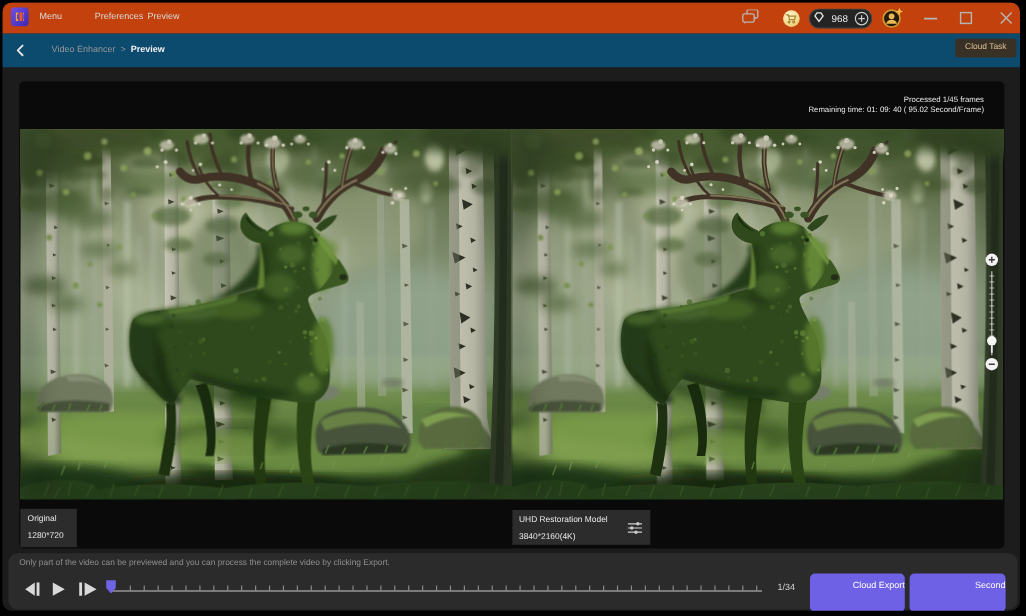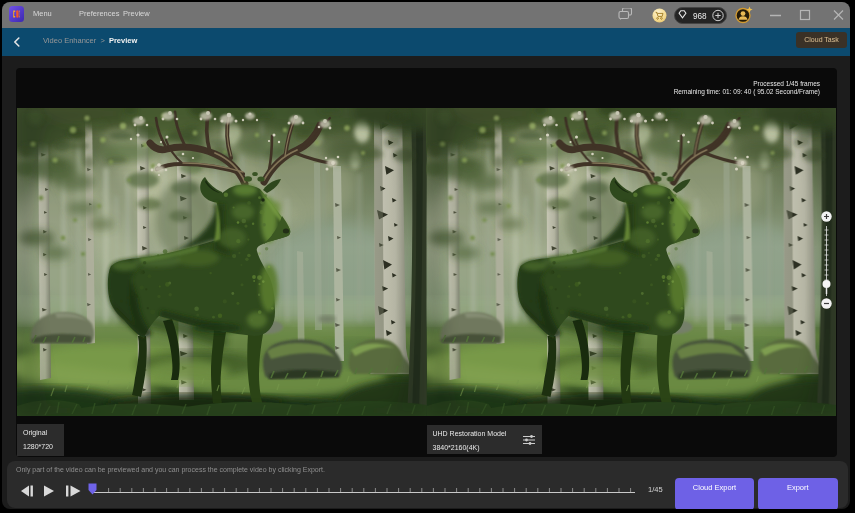--- a/index.html
+++ b/index.html
@@ -1,28 +1,28 @@
 <!DOCTYPE html>
 <html><head>
 <meta charset="utf-8">
 <style>
   * { margin:0; padding:0; box-sizing:border-box; }
   html,body { width:855px; height:513px; background:#000; font-family:"Liberation Sans",sans-serif; overflow:hidden; }
   .abs { position:absolute; }
   #win { position:absolute; left:2px; top:2px; width:848px; height:507px; background:#1c1c1c; border-radius:8px; overflow:hidden; }
-  #titlebar { position:absolute; left:0; top:0; width:100%; height:26px; background:#737373; }
+  #titlebar { position:absolute; left:0; top:0; width:100%; height:26px; background:#c2410c; }
   #crumbbar { position:absolute; left:0; top:26px; width:100%; height:28px; background:#0c4a6e; }
   .menuitem { position:absolute; top:7px; font-size:7.5px; color:#d9d9d9; }
   #container { position:absolute; left:13.5px; top:66px; width:821px; height:389px; background:#0a0a0a; border-radius:4px; }
   #prochdr { position:absolute; right:30px; top:78px; text-align:right; font-size:6.5px; line-height:7.6px; color:#e8e8e8; }
   #videos { position:absolute; left:14.5px; top:106px; width:819px; height:308px; }
   .lbl { position:absolute; background:rgba(46,46,46,.95); color:#e9e9e9; font-size:7px; line-height:13.5px; padding:2px 6px 2px 6px; }
   #bottombar { position:absolute; left:5px; top:459px; width:841px; height:47px; background:#2b2b2b; border-radius:8px; }
   #note { position:absolute; left:9px; top:5px; font-size:7px; color:#8f8f8f; }
-  .btn { position:absolute; top:17px; height:32px; background:#6e61e6; border-radius:4px; color:#fff; font-size:7.5px; text-align:center; line-height:20px; }
+  .btn { position:absolute; top:17px; height:32px; background:#6e61e6; border-radius:4px; color:#fff; font-size:7.5px; text-align:right; line-height:20px; }
   #cloudtask { position:absolute; right:3px; top:4px; width:51px; height:16px; background:#3a3126; border-radius:3px; color:#dcc094; font-size:7px; text-align:center; line-height:16px; }
 </style>
 </head>
 <body>
 <div id="win">
 
   <div id="titlebar">
     <svg class="abs" style="left:7px;top:4px" width="15" height="16" viewBox="0 0 15 16">
       <defs>
           <linearGradient id="lg1" x1="0" y1="0" x2="1" y2="1">
@@ -587,17 +587,17 @@
         <path d="M46 2.5 h2.4 V13.5 h-2.4 z M50.5 2.5 L60.5 8 L50.5 13.5 Z"></path>
       </g>
     </svg>
     <svg class="abs" style="left:78px;top:20px" width="560" height="20" viewBox="0 0 560 20">
       <path d="M7 11.5 H550" stroke="#c9c9c9" stroke-width="1"></path>
       <g stroke="#8a8a8a" stroke-width="1">
         <path d="M23.6 7 v4 M35.2 7 v4 M46.8 7 v4 M58.4 7 v4 M70 7 v4 M81.6 7 v4 M93.2 7 v4 M104.8 7 v4 M116.4 7 v4 M128 7 v4 M139.6 7 v4 M151.2 7 v4 M162.8 7 v4 M174.4 7 v4 M186 7 v4 M197.6 7 v4 M209.2 7 v4 M220.8 7 v4 M232.4 7 v4 M244 7 v4 M255.6 7 v4 M267.2 7 v4 M278.8 7 v4 M290.4 7 v4 M302 7 v4 M313.6 7 v4 M325.2 7 v4 M336.8 7 v4 M348.4 7 v4 M360 7 v4 M371.6 7 v4 M383.2 7 v4 M394.8 7 v4 M406.4 7 v4 M418 7 v4 M429.6 7 v4 M441.2 7 v4 M452.8 7 v4 M464.4 7 v4 M476 7 v4 M487.6 7 v4 M499.2 7 v4 M510.8 7 v4 M522.4 7 v4 M534 7 v4 M545.6 7 v4"></path>
       </g>
       <path d="M3.5 2.5 h8 v6.5 L7.5 13.5 L3.5 9 Z" fill="#6f63e8"></path>
     </svg>
-    <span class="abs" style="left:641px;top:24px;font-size:7.5px;color:#d5d5d5">1/45</span>
+    <span class="abs" style="left:641px;top:24px;font-size:7.5px;color:#d5d5d5">1/34</span>
     <div class="btn" style="left:668px;width:79px">Cloud Export</div>
-    <div class="btn" style="left:750.5px;width:80.5px">Export</div>
+    <div class="btn" style="left:750.5px;width:80.5px">Second</div>
   </div>
 </div>
 
 </body></html>

